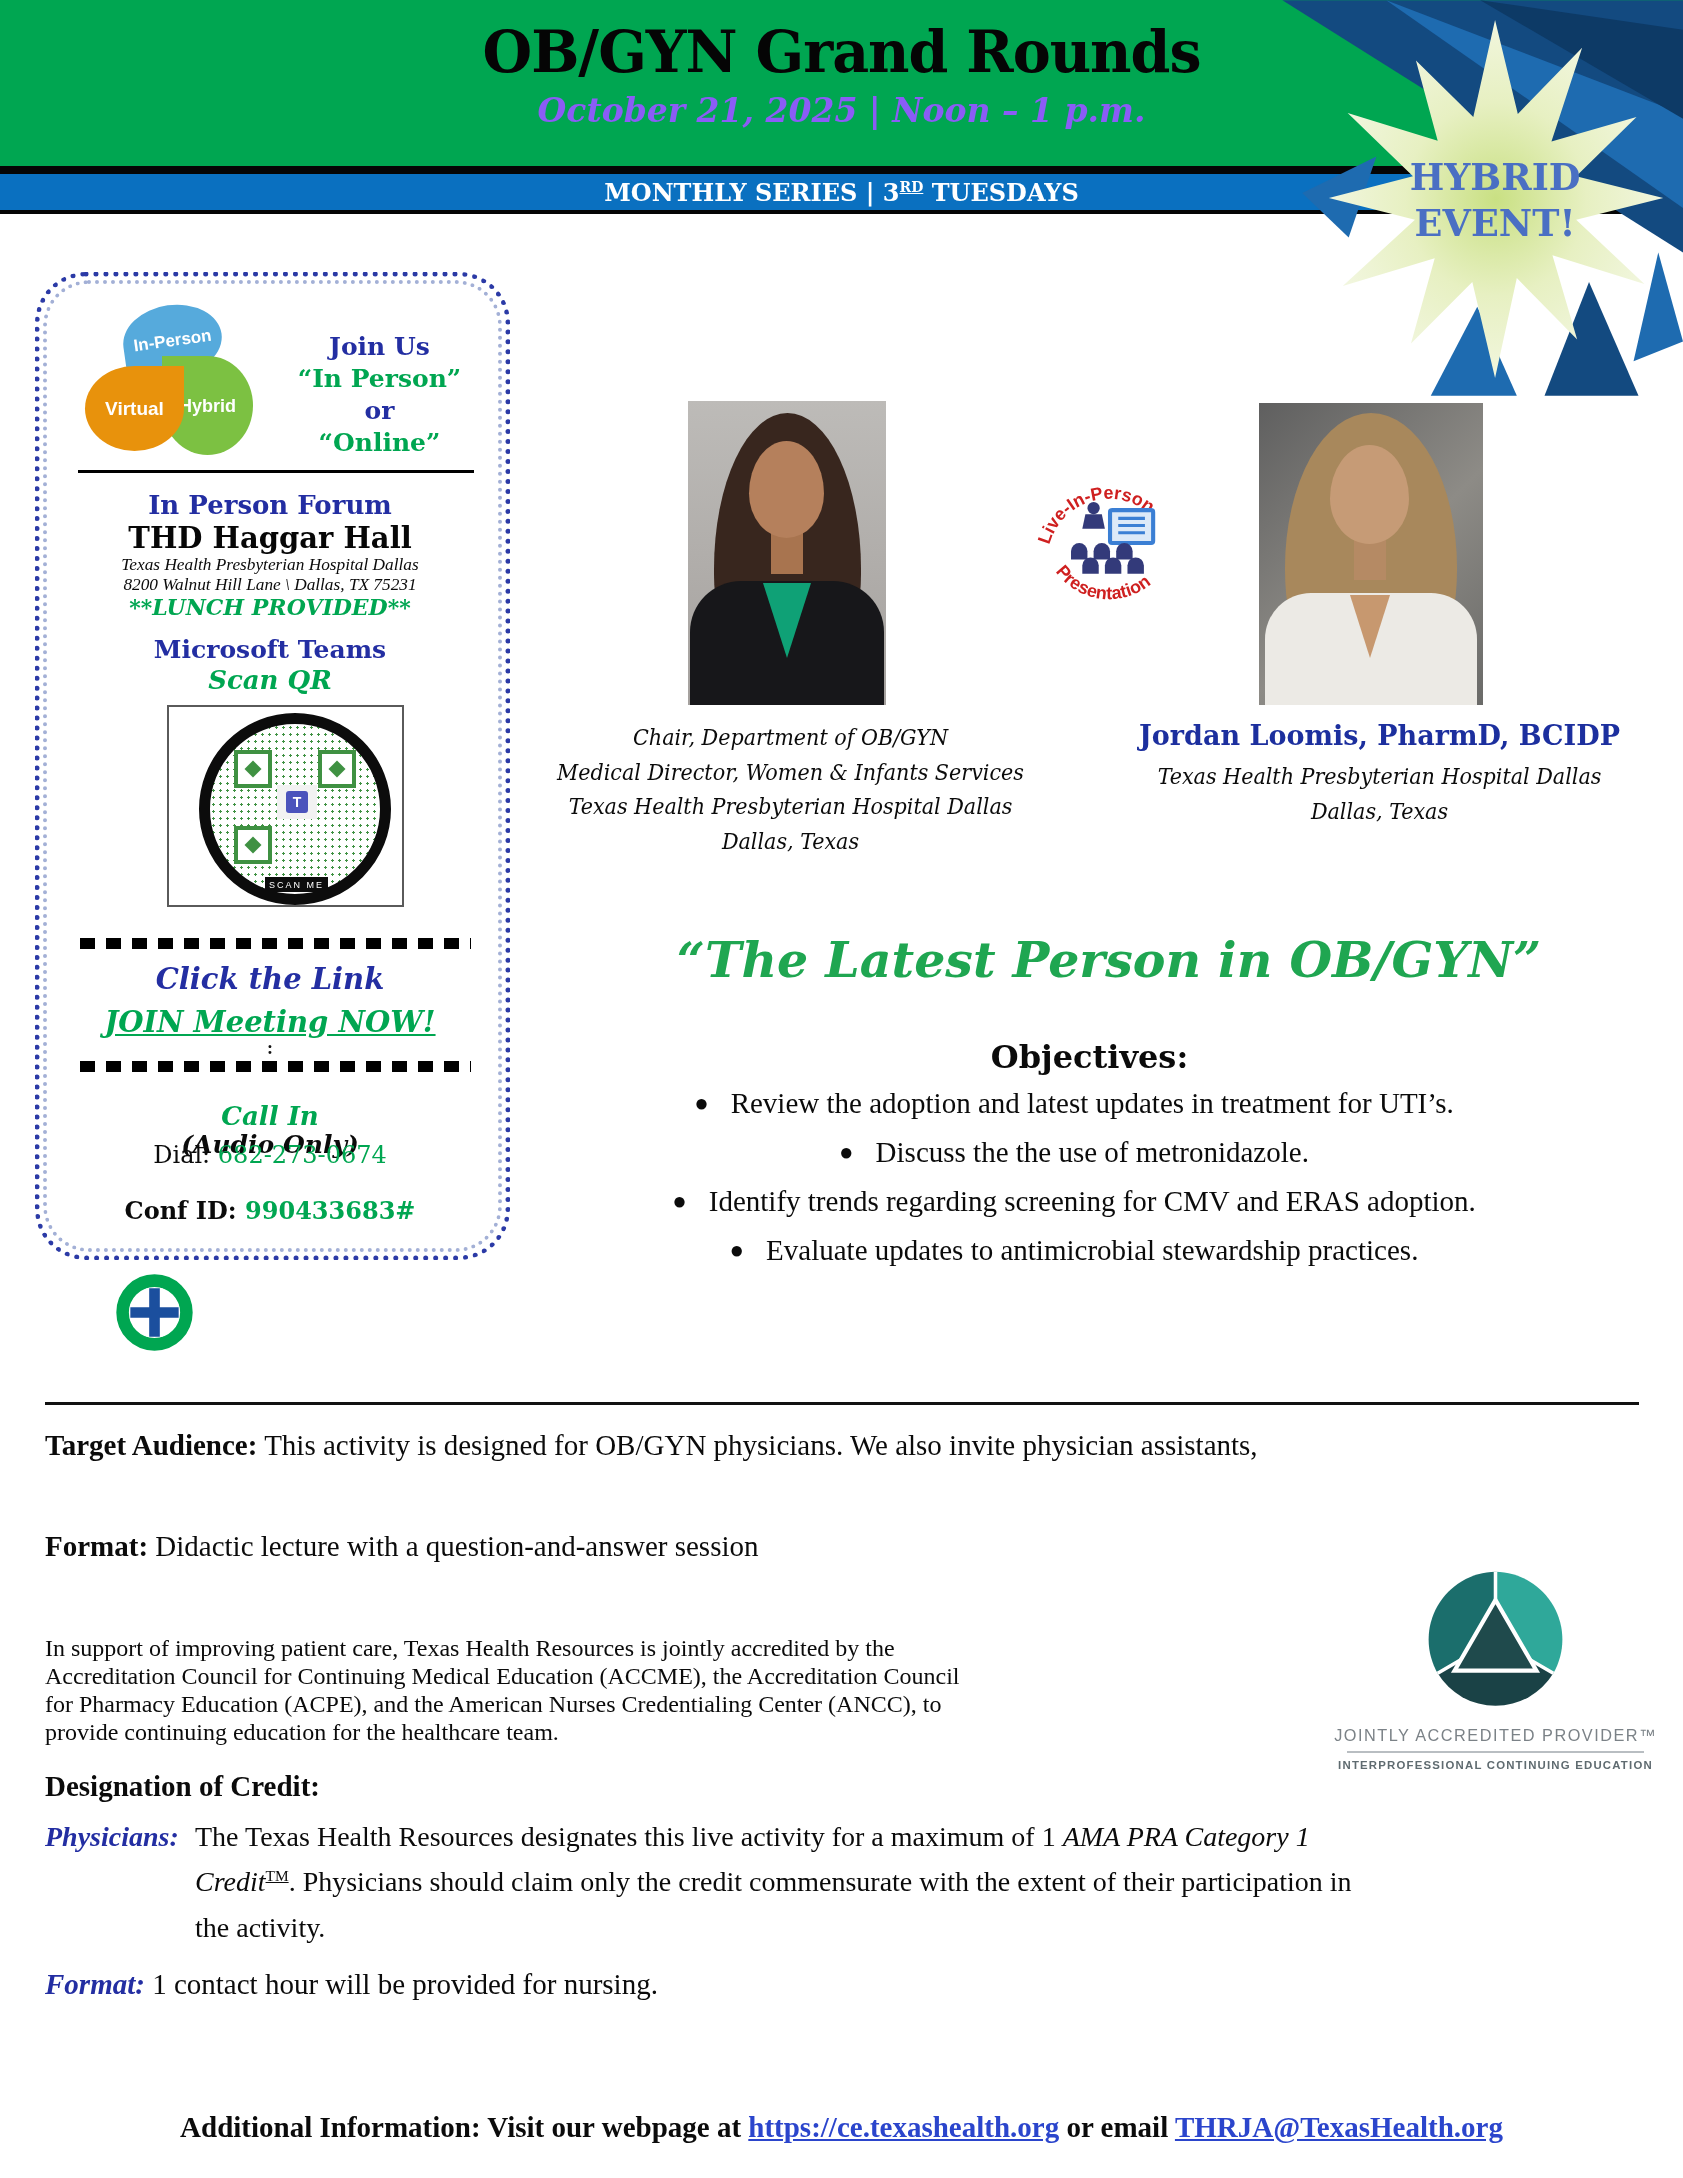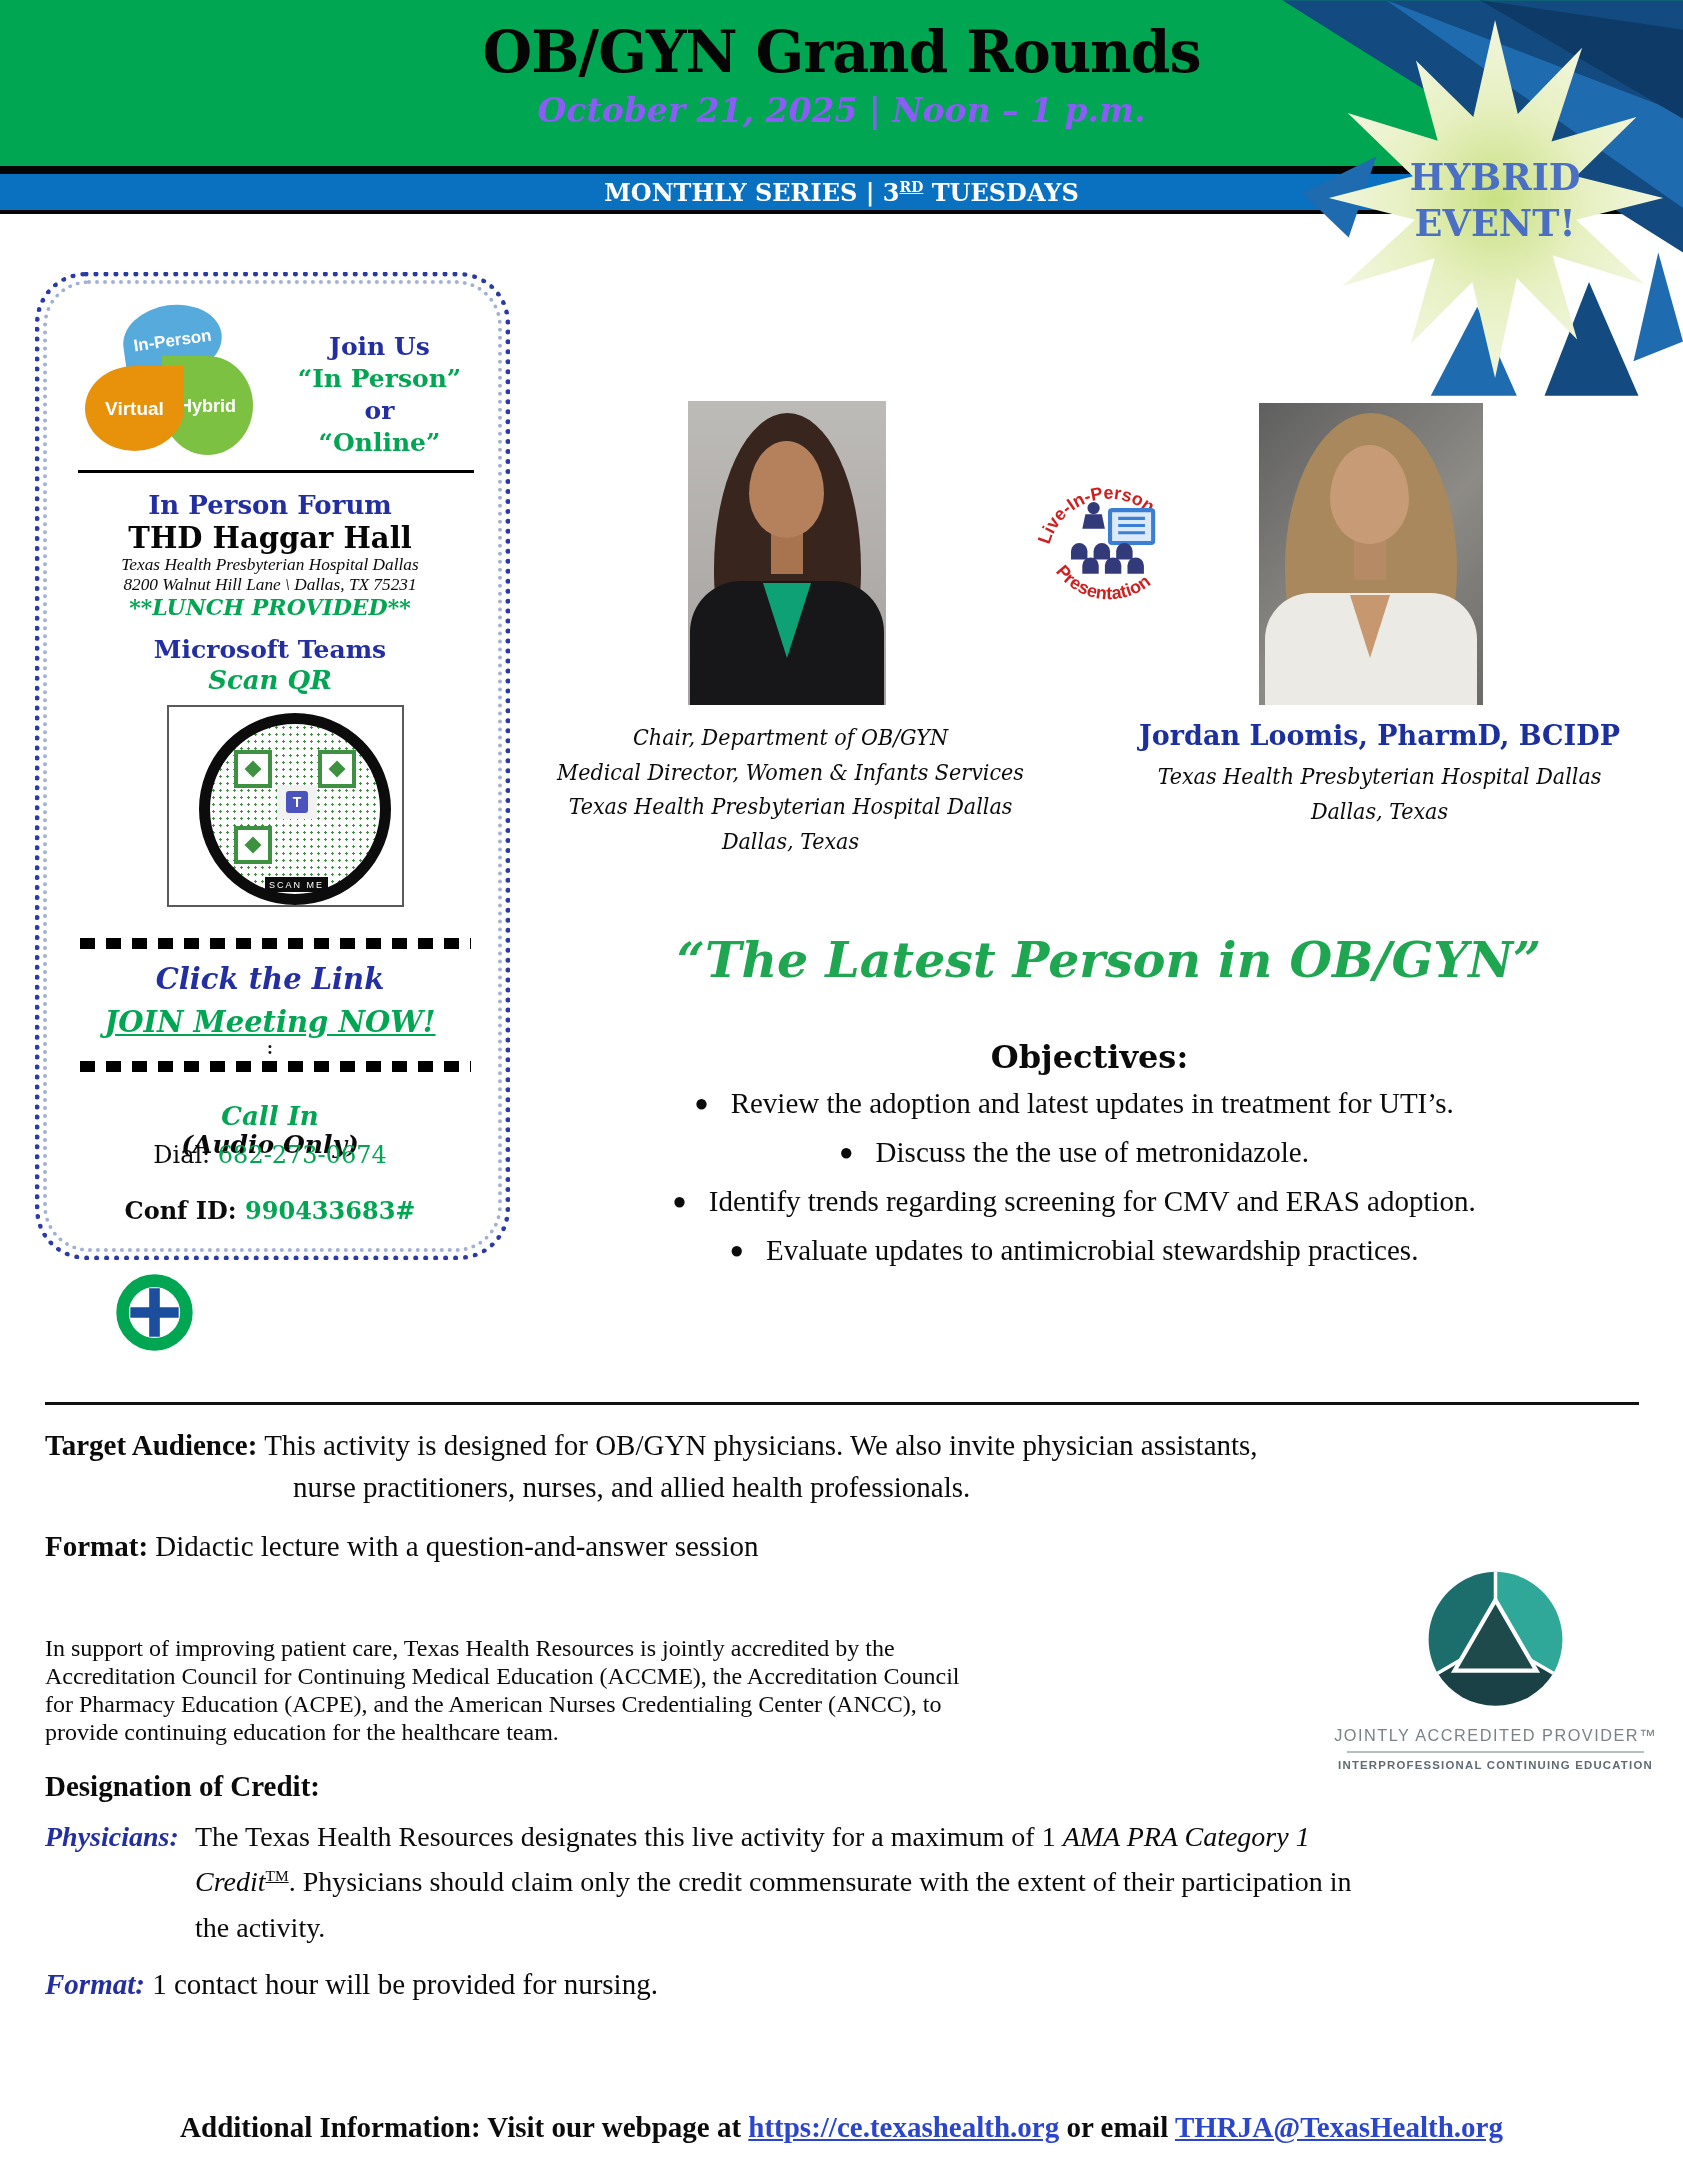--- a/index.html
+++ b/index.html
@@ -286,21 +286,20 @@
     <div class="obj-line"><span class="bullet">●</span><span>Review the adoption and latest updates in treatment for UTI’s.</span></div>
     <div class="obj-line"><span class="bullet">●</span><span>Discuss the the use of metronidazole.</span></div>
     <div class="obj-line"><span class="bullet">●</span><span>Identify trends regarding screening for CMV and ERAS adoption.</span></div>
     <div class="obj-line"><span class="bullet">●</span><span>Evaluate updates to antimicrobial stewardship practices.</span></div>
   </div>
 
   <div class="abs hr-main"></div>
 
   <div class="abs sec-target">
     <div><span class="lbl">Target Audience:</span>  <span>This activity is designed for OB/GYN physicians.  We also invite physician assistants,</span></div>
-    <div class="target-l2">nurse practitioners, nurses, and allied health professionals.</div>
   </div>
 
   <div class="abs sec-format"><span class="lbl">Format:</span>  <span>Didactic lecture with a question-and-answer session</span></div>
 
   <div class="abs sec-accred-p">In support of improving patient care, Texas Health Resources is jointly accredited by the Accreditation Council for Continuing Medical Education (ACCME), the Accreditation Council for Pharmacy Education (ACPE), and the American Nurses Credentialing Center (ANCC), to provide continuing education for the healthcare team.</div>
 
   <div class="abs sec-desig">Designation of Credit:</div>
 
   <div class="abs sec-phys">
     <div class="phys-label">Physicians:</div>

